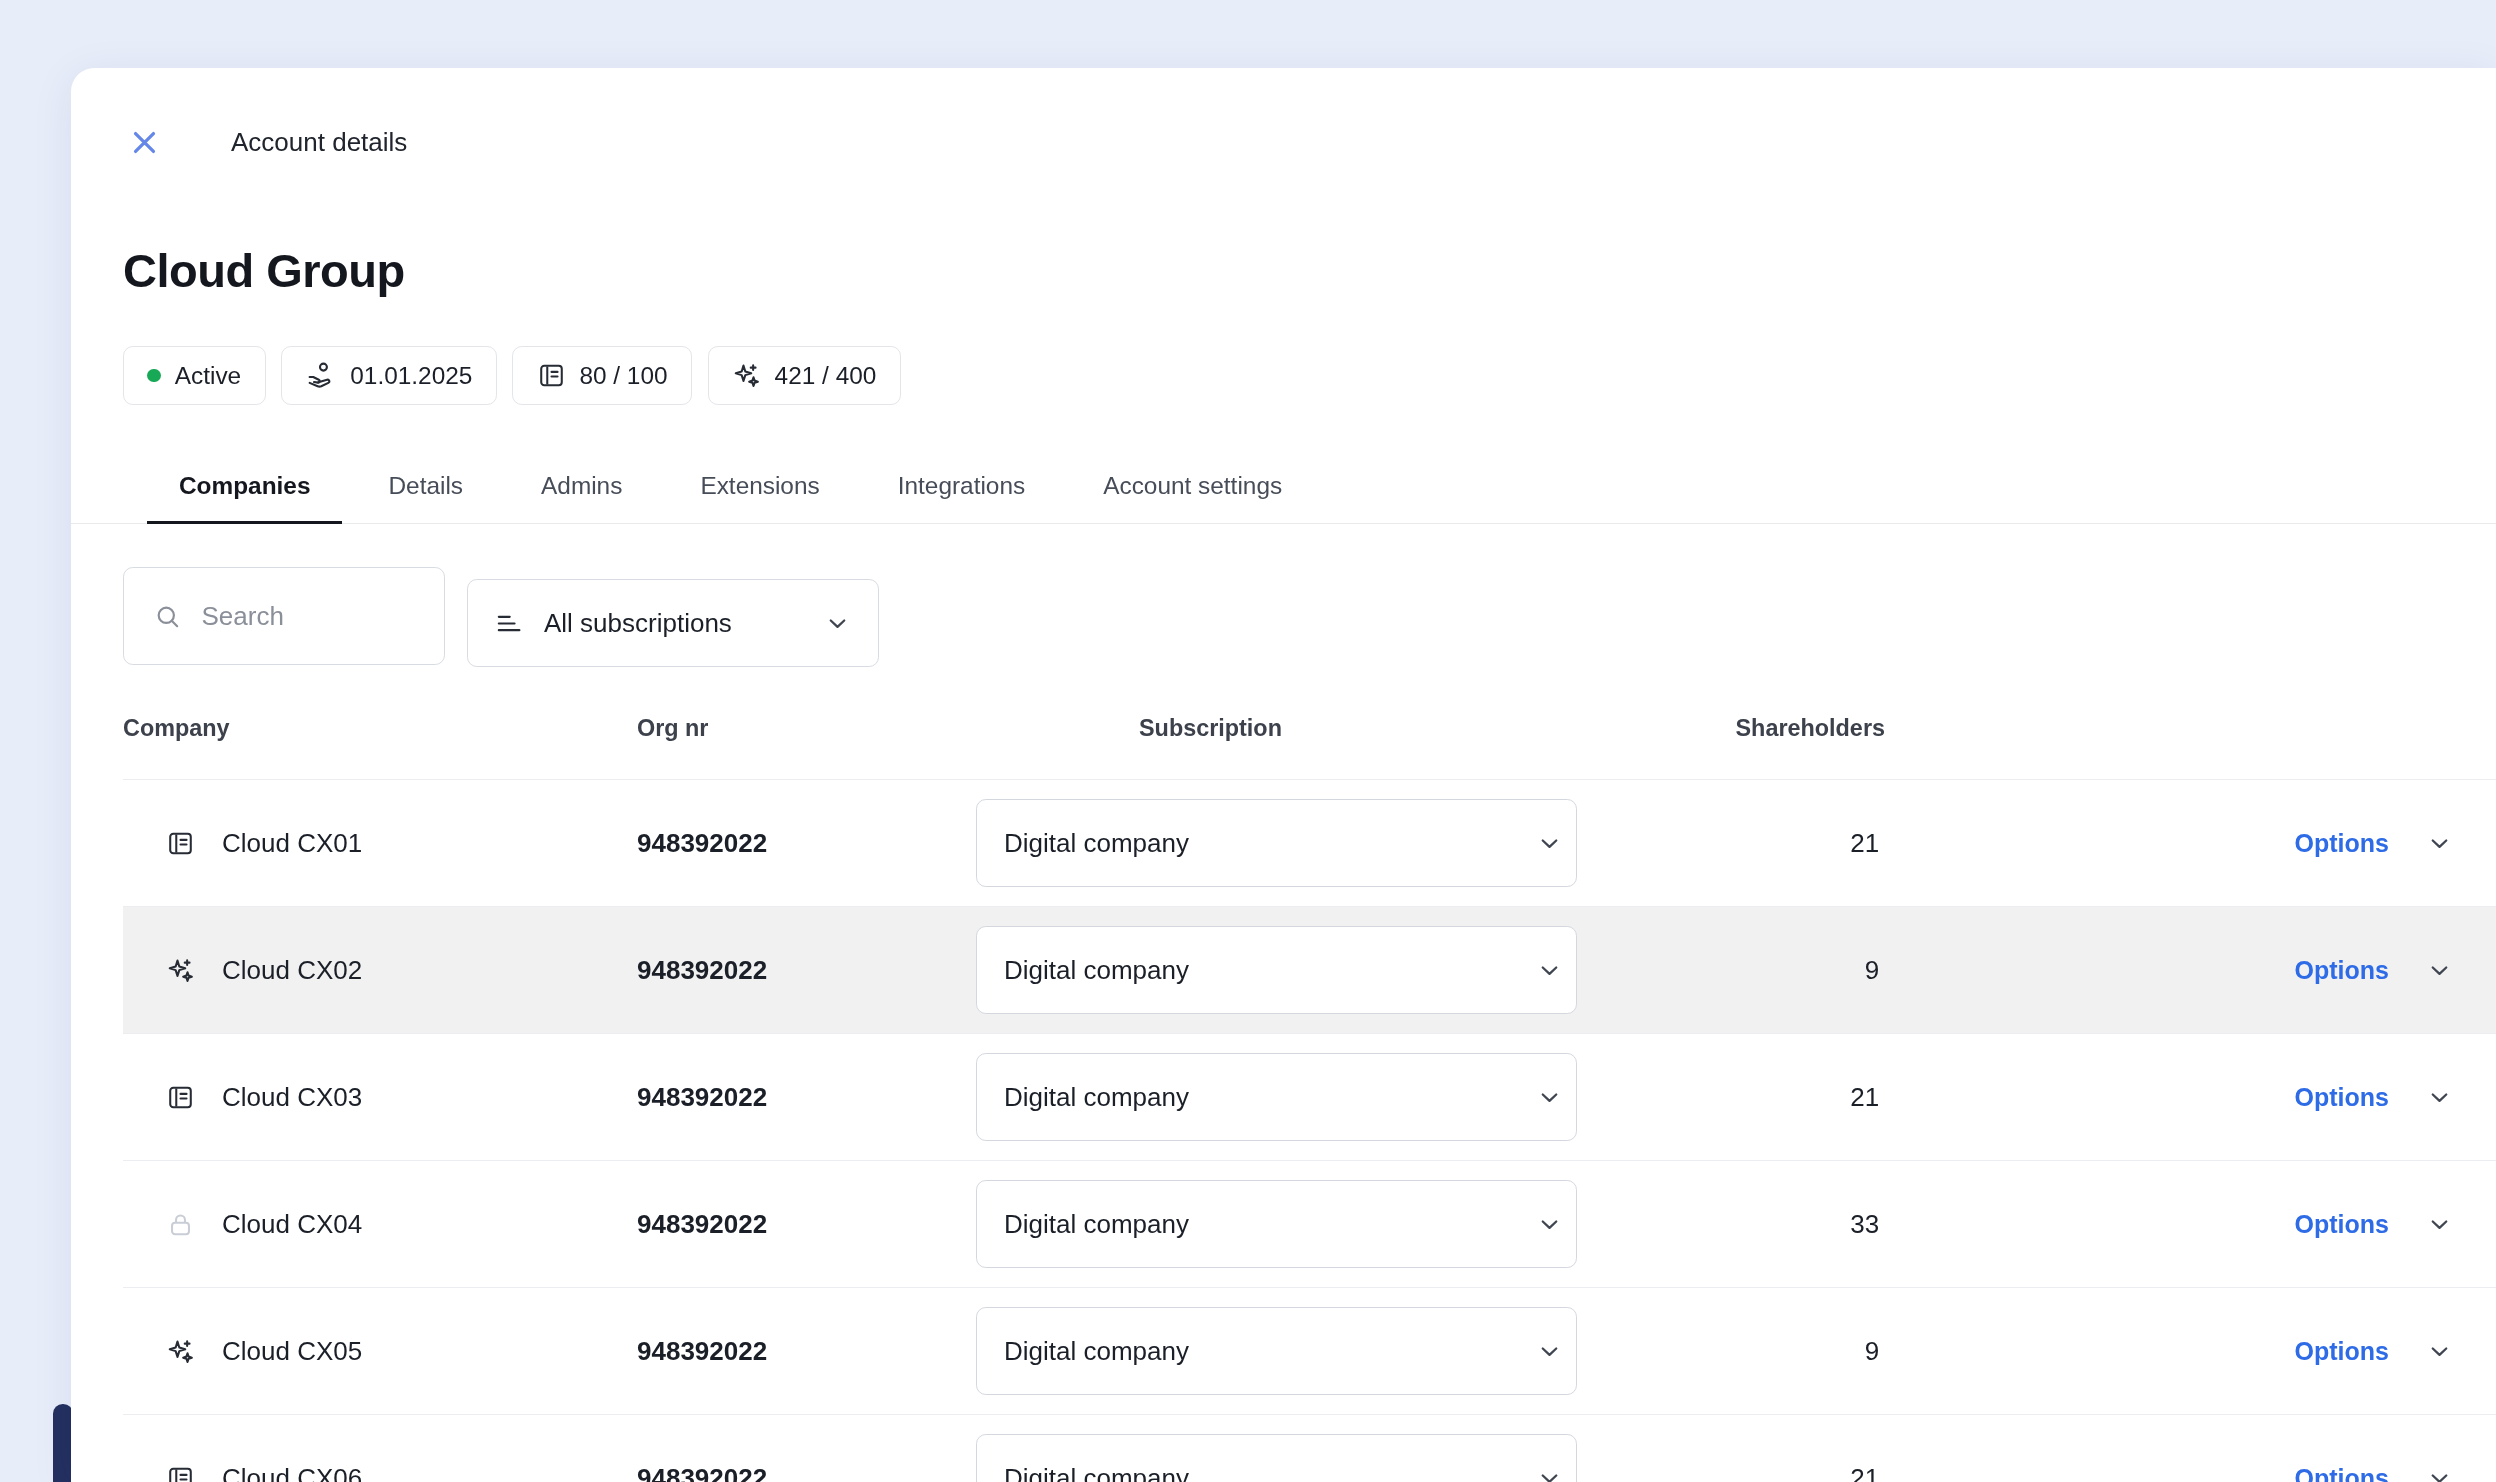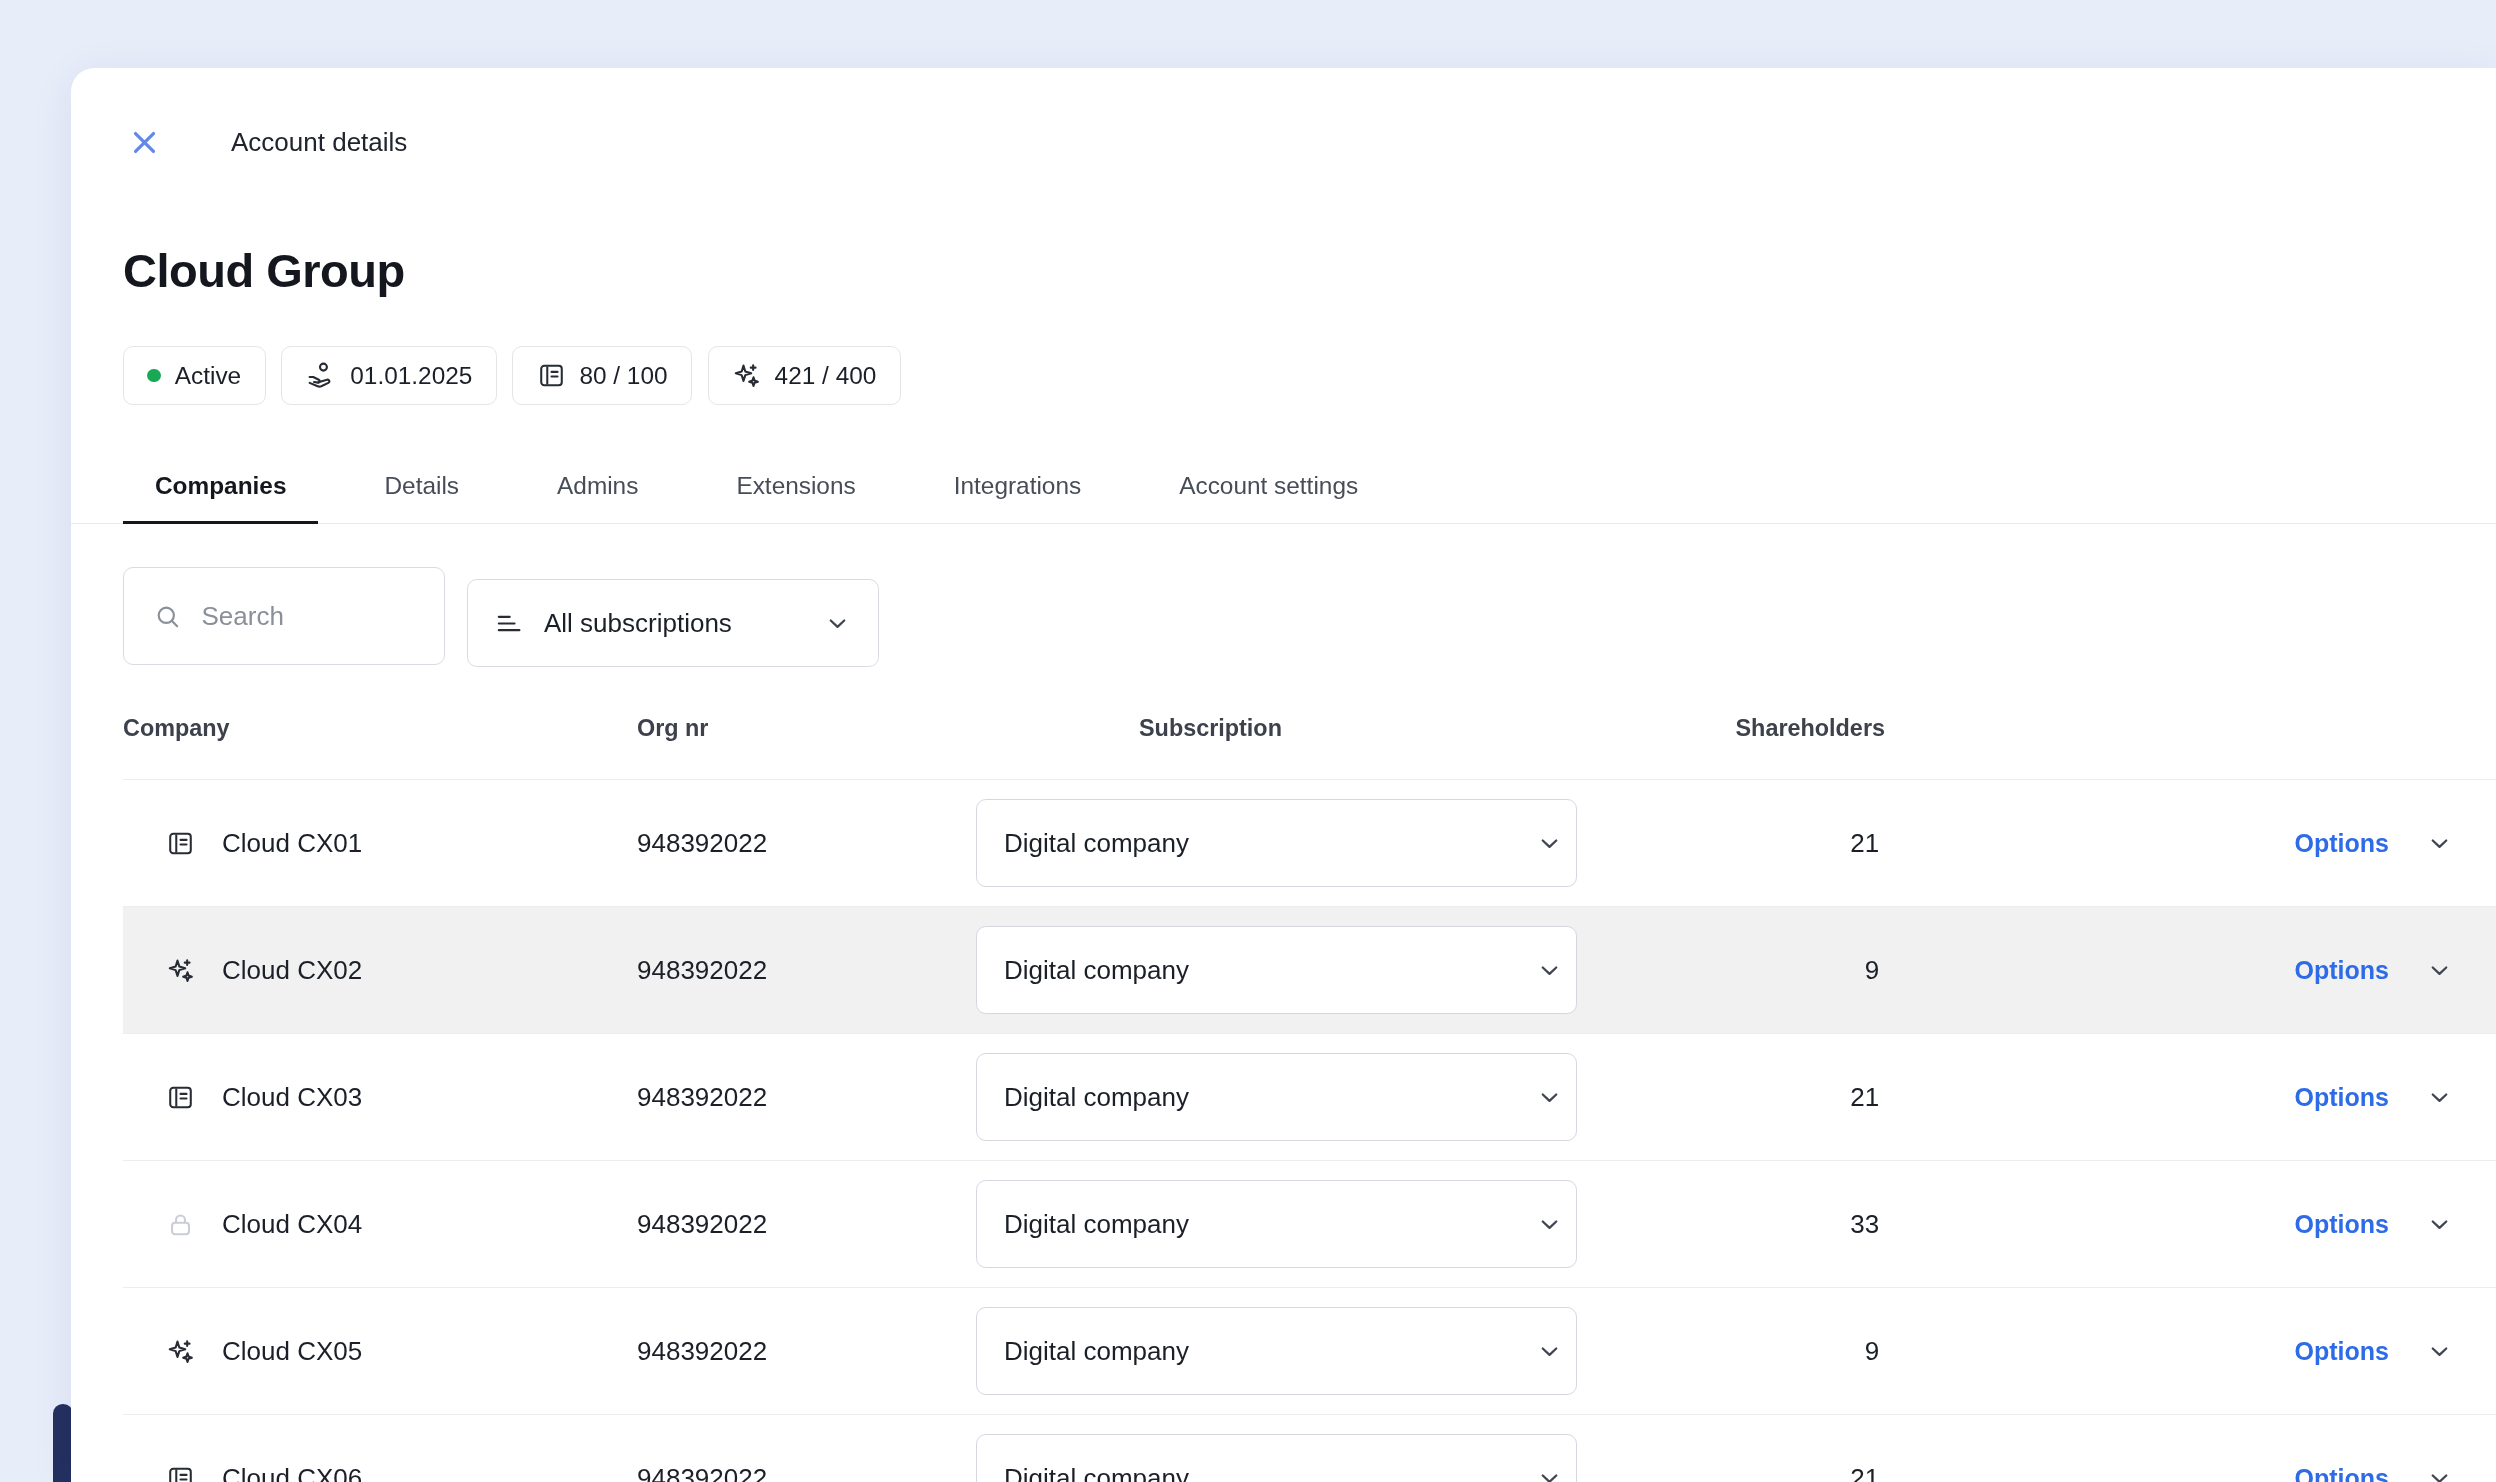--- a/index.html
+++ b/index.html
@@ -22,41 +22,41 @@
     overflow:hidden;
   }
   .card-header { display:flex; align-items:center; margin:55px 0 0 55px; height:39px; }
   .close-btn { width:37px; height:37px; display:flex; align-items:center; justify-content:center; color:#6487e8; cursor:pointer; background:none; border:none; }
   .card-header-title { margin-left:68px; font-size:26px; color:#20242c; }
   .account-name { margin:80px 0 0 52px; font-size:47px; font-weight:700; color:#14171e; letter-spacing:-0.5px; line-height:57px; }
   .badges { display:flex; gap:15.6px; margin:47px 0 0 52px; }
   .badge { display:flex; align-items:center; gap:13.7px; height:59px; padding:0 23.4px; border:1px solid #e3e5e9; border-radius:9.8px; font-size:24.4px; color:#1b1f28; background:#fff; white-space:nowrap; }
   .status-dot { width:13.7px; height:13.7px; border-radius:50%; background:#18a957; }
   .badge .b-icon { display:flex; color:#262b34; }
-  .tabs { display:flex; gap:34px; margin-top:45px; padding-left:52px; border-bottom:1px solid #e9eaec; height:74px; }
+  .tabs { display:flex; gap:14px; margin-top:45px; padding-left:76px; border-bottom:1px solid #e9eaec; height:74px; }
   .tab { display:flex; align-items:center; padding:0 32px; font-size:24.4px; color:#474d58; cursor:pointer; border:none; background:none; border-bottom:3.9px solid transparent; margin-bottom:-1px; font-family:inherit; }
   .tab.active { color:#14171e; font-weight:700; border-bottom-color:#14171e; }
   .filters { display:flex; gap:21.5px; margin:43px 0 0 52px; }
   .search-box { display:flex; align-items:center; width:322px; height:98px; border:1px solid #d8dce2; border-radius:9.8px; padding:0 23.4px 0 29px; gap:19.5px; color:#8a8f99; background:#fff; }
   .search-box input { border:none; outline:none; font-size:26px; color:#1b1f28; width:100%; font-family:inherit; background:transparent; }
   .search-box input::placeholder { color:#8a8f99; }
   .filter-select { display:flex; align-items:center; width:412px; height:88px; border:1px solid #d8dce2; border-radius:9.8px; padding:0 27px 0 26px; gap:21.5px; cursor:pointer; background:#fff; font-size:26px; color:#1b1f28;margin-top:12px; }
   .filter-select .label { flex:1; text-align:left; }
   .list-icon { display:flex; color:#262b34; }
   .grid { display:grid; grid-template-columns:514px 339px 601px 308px 1fr; align-items:center; padding-right:44px; }
   .thead { margin:33px 0 0 52px; height:57px; font-size:23.4px; font-weight:700; color:#3c414b; }
   .th-subscription { padding-left:163px; }
   .th-shareholders { text-align:right; }
   .tbody { margin:22.4px 0 0 52px; }
   .trow { height:127px; border-top:1px solid #ebedf0; }
   .trow.alt { background:#f1f1f2; }
   .cell-company { display:flex; align-items:center; gap:27px; padding-left:43px; font-size:26px; color:#1b1f28; }
   .row-icon { display:flex; color:#262b34; }
   .row-icon.lock-icon { color:#c9ced6; }
-  .cell-orgnr { font-size:26px; color:#1b1f28; }
+  .cell-orgnr { font-size:26px; color:#1b1f28;font-weight:bold; }
   .row-select { display:flex; align-items:center; width:100%; height:88px; border:1px solid #d4d8de; border-radius:9.8px; padding:0 13px 0 27px; background:#fff; cursor:pointer; font-size:26px; color:#1b1f28; font-family:inherit; }
   .row-select .select-value { flex:1; text-align:left; }
   .cell-shareholders { text-align:right; padding-right:5.9px; font-size:26px; color:#1b1f28; }
   .cell-options { display:flex; align-items:center; justify-content:flex-end; gap:37px; }
   .options-link { font-size:25px; font-weight:700; color:#2e6be6; text-decoration:none; cursor:pointer; }
   .chev { display:flex; color:#3f4651; cursor:pointer; }
   .chev.in-select { cursor:inherit; }
 </style>
 </head>
 <body>

